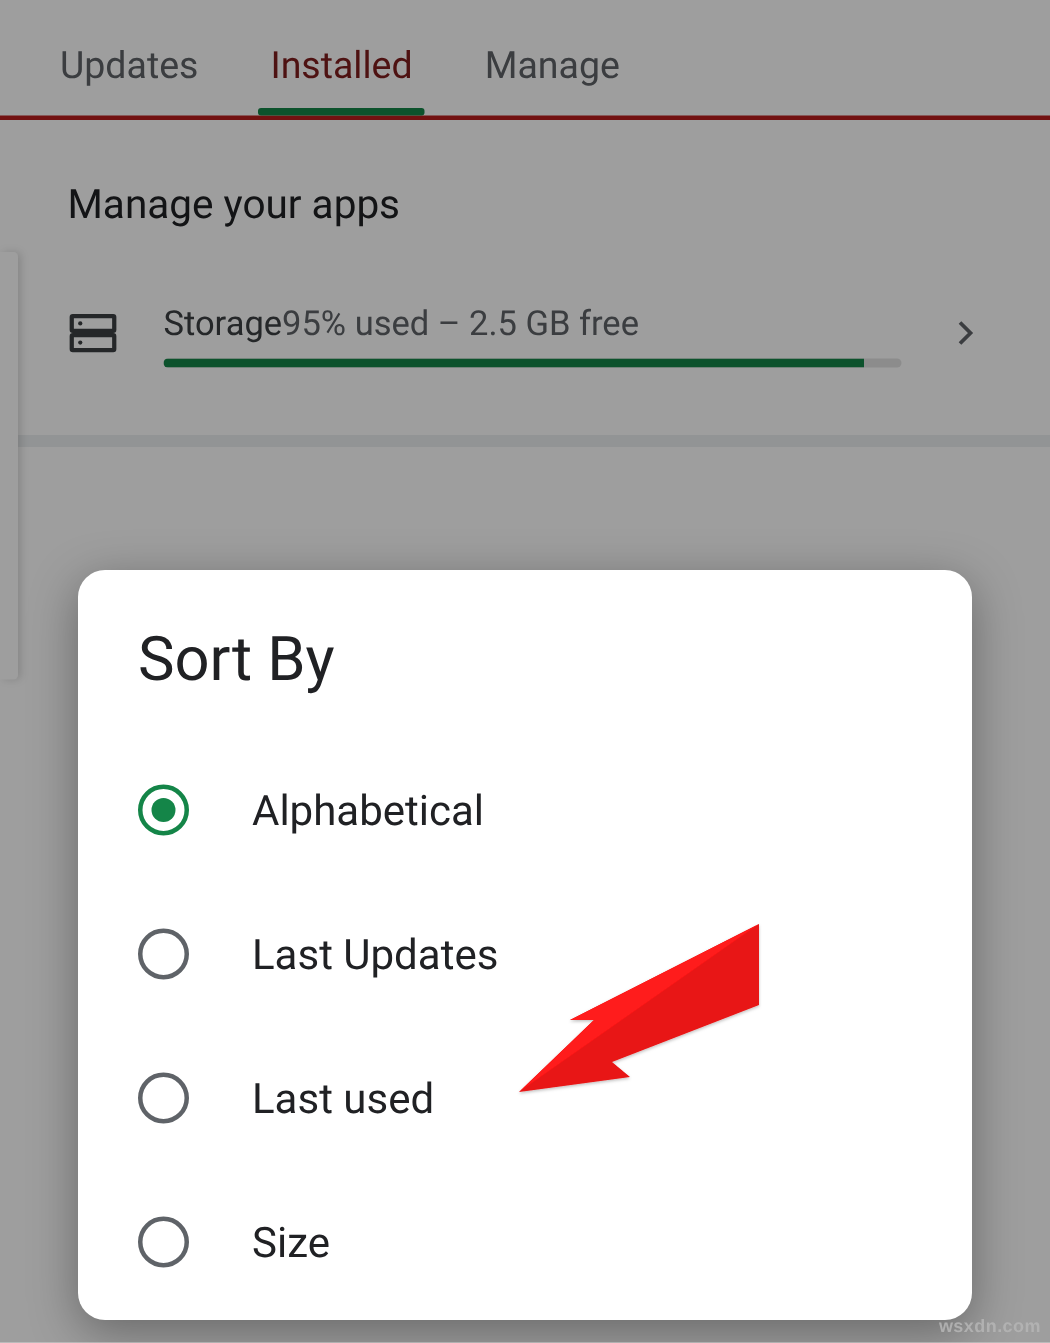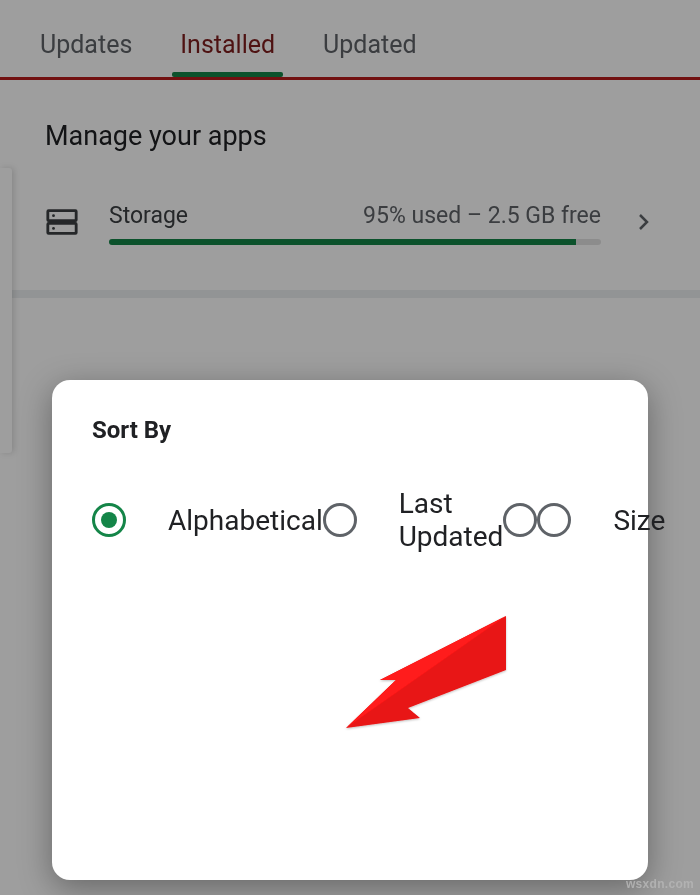--- a/index.html
+++ b/index.html
@@ -36,21 +36,21 @@
     left: -8px; right: -8px; bottom: 0;
     height: 5px; background: #148548; border-radius: 2px;
   }
 
   .manage-section { padding: 40px 45px 0 45px; }
   .manage-title { font-size: 27px; font-weight: 400; color: #202124; margin-bottom: 50px; }
 
   .storage-row { display: flex; align-items: center; gap: 30px; position: relative; padding-bottom: 20px; }
   .storage-icon { width: 34px; height: 34px; flex-shrink: 0; }
   .storage-info { flex: 1; }
-  .storage-top { display: flex; justify-content: space-between; font-size: 23px; color: #5f6368; }
+  .storage-top { display: flex; font-size: 23px; color: #5f6368; }
   .storage-top .label { color: #3c4043; }
   .storage-bar { height: 6px; background: #e3e3e3; border-radius: 3px; margin-top: 10px; width: 100%; overflow: hidden; position: relative; }
   .storage-fill { height: 100%; background: #148548; }
   .chev-right { width: 24px; height: 24px; flex-shrink: 0; }
 
   .section-divider { height: 8px; background: #eceff1; margin-top: 25px; }
 
   
   .paper-edge {
     position: absolute;
@@ -72,24 +72,24 @@
     position: absolute;
     left: 52px; right: 52px;
     top: 380px;
     height: 500px;
     background: #fff;
     border-radius: 18px;
     box-shadow: 0 8px 32px rgba(0,0,0,.35);
     padding: 36px 28px 8px 40px;
   }
   .dialog-title {
-    font-size: 24px; font-weight: 700; color: #202124;
+    font-size: 41px; font-weight: 400; color: #202124;
     margin-bottom: 28px;
   }
-  .sort-options { display: flex; flex-direction: row; }
+  .sort-options { display: flex; flex-direction: column; }
   .sort-option {
     display: flex; align-items: center; gap: 42px;
     height: 96px;
     cursor: pointer;
   }
   .radio {
     width: 34px; height: 34px; border-radius: 50%;
     border: 3px solid #5f6368;
     display: flex; align-items: center; justify-content: center;
     flex-shrink: 0;
@@ -116,21 +116,21 @@
   }
 </style>
 </head>
 <body>
 
 <div class="background">
 
   <div class="tabs">
     <div class="tab"><span>Updates</span></div>
     <div class="tab active"><span>Installed</span></div>
-    <div class="tab"><span>Updated</span></div>
+    <div class="tab"><span>Manage</span></div>
   </div>
 
   <div class="manage-section">
     <div class="manage-title">Manage your apps</div>
     <div class="storage-row">
       <span>
         <svg class="storage-icon" viewBox="0 0 24 24" fill="none" stroke="#3c4043" stroke-width="2">
           <rect x="2" y="4" width="20" height="7" rx="0.5"></rect>
           <rect x="2" y="13" width="20" height="7" rx="0.5"></rect>
           <circle cx="6" cy="7.5" r="1" fill="#3c4043" stroke="none"></circle>
@@ -166,25 +166,26 @@
 
     <div class="sort-option">
       <span class="radio selected">
           <span class="dot"></span>
         </span>
       <span class="option-label">Alphabetical</span>
     </div>
 
     <div class="sort-option">
       <span class="radio"></span>
-      <span class="option-label">Last Updated</span>
+      <span class="option-label">Last Updates</span>
     </div>
 
     <div class="sort-option">
       <span class="radio"></span>
+      <span class="option-label">Last used</span>
     </div>
 
     <div class="sort-option">
       <span class="radio"></span>
       <span class="option-label">Size</span>
     </div>
 
   </div>
 </div>
 

